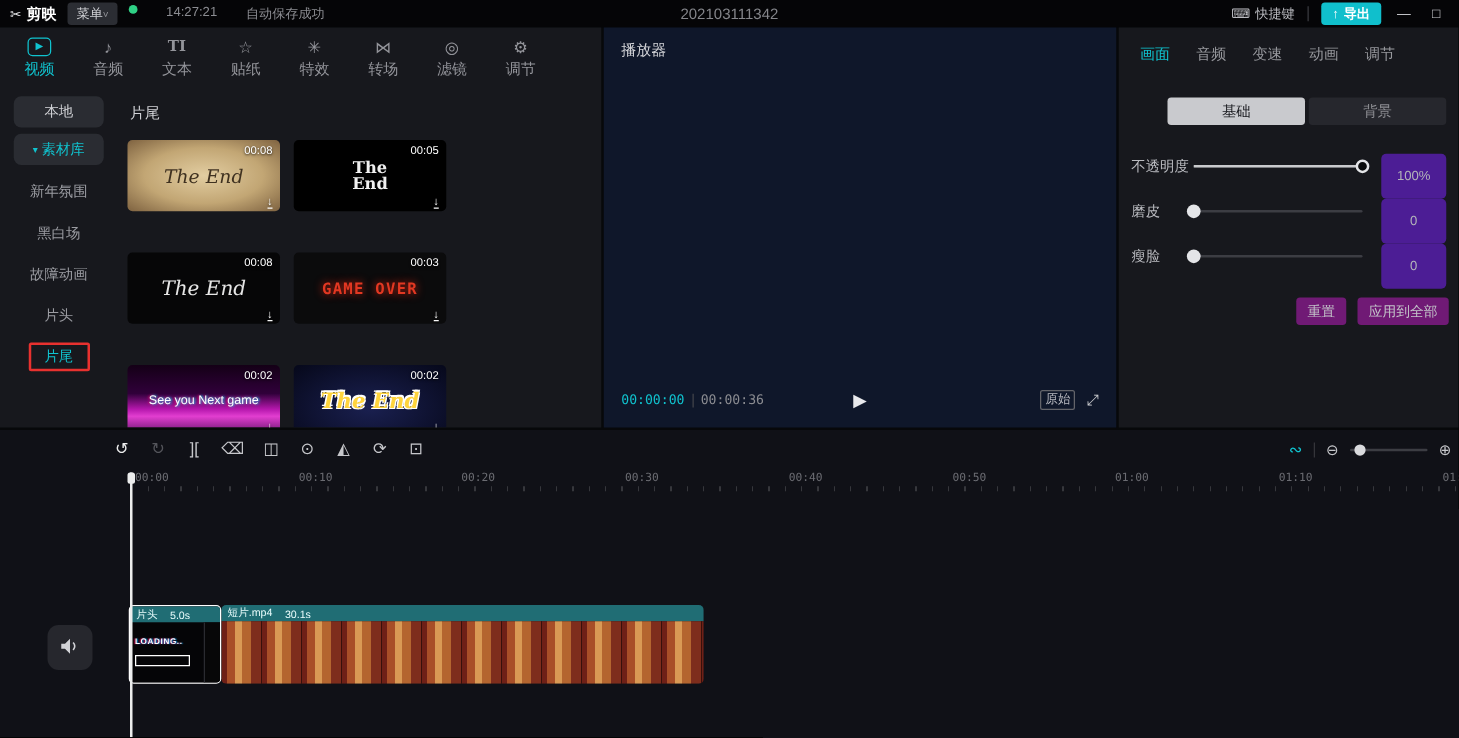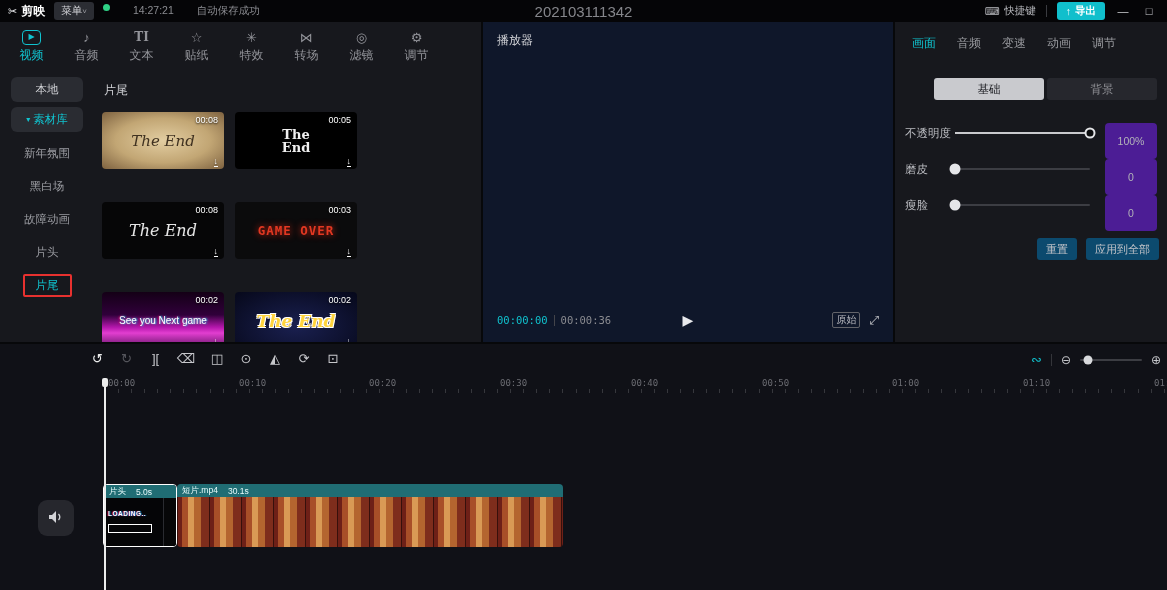--- a/index.html
+++ b/index.html
@@ -9,21 +9,21 @@
   
   .topbar{position:absolute;top:0;left:0;right:0;height:22px;background:#050507;display:flex;align-items:center}
   .tb-left{display:flex;align-items:center;gap:9px;padding-left:8px;position:relative;z-index:2}
   .logo{display:flex;align-items:center;gap:4px;color:#fff;font-weight:bold;font-size:12px}
   .logo-icon{font-size:11px;color:#e8e9ec}
   .menu-btn{display:flex;align-items:center;gap:0;background:#2b2d33;border:none;color:#cfd0d4;
             font-size:10.5px;padding:2px 7px;border-radius:3px;cursor:pointer;font-family:inherit}
   .caret{font-size:8px;color:#9a9ba0}
   .autosave{display:flex;align-items:flex-start;gap:23px;color:#8b8c91;font-size:10.5px}
   .dot{width:7px;height:7px;border-radius:50%;background:#2fd185;display:inline-block}
-  .tb-title{position:absolute;left:0;right:0;text-align:center;color:#85868b;font-size:15px;pointer-events:none}
+  .tb-title{position:absolute;left:0;right:0;text-align:center;color:#85868b;font-size:12px;pointer-events:none}
   .tb-right{margin-left:auto;display:flex;align-items:center;gap:10px;padding-right:10px;position:relative;z-index:2}
   .shortcut{display:flex;gap:4px;align-items:center;color:#bbbcc1;font-size:10.5px;cursor:pointer}
   .tb-sep{width:1px;height:12px;background:#3a3b40}
   .export-btn{display:flex;align-items:center;gap:4px;background:#10bfcc;color:#fff;border:none;border-radius:3px;
               font-size:10.5px;padding:2px 9px;font-weight:bold;cursor:pointer;font-family:inherit}
   .win-ctl{color:#d0d1d5;font-size:11px;width:16px;text-align:center;cursor:pointer}
 
   
   .left-panel{position:absolute;top:22px;left:0;width:481px;height:320px;background:#17181d;overflow:hidden}
   .media-tabs{display:flex;padding:5px 0 0 4px}
@@ -105,21 +105,21 @@
   .r1{top:101px}.r2{top:137px}.r3{top:173px}
   .sl-label{position:absolute;left:10px;top:3px;color:#babbc0;font-size:11.5px}
   .sl-track{position:absolute;left:60px;width:135px;top:9px;height:2px;background:#3c3d43;border-radius:1px;cursor:pointer}
   .sl-fill{position:absolute;left:0;top:0;bottom:0;background:#c9cacd}
   .sl-knob{position:absolute;top:1px;width:11px;height:11px;border-radius:50%;transform:translate(-50%,-50%)}
   .sl-knob.dark{background:#0b0c0e;border:2px solid #e4e5e8;box-sizing:border-box}
   .sl-knob.light{background:#e4e5e8}
   .sl-value{position:absolute;left:210px;top:0;width:52px;height:36px;background:#4c1d95;border-radius:4px;
             display:flex;align-items:center;justify-content:center;font-size:10.5px;color:#b3b4b9}
   .ins-actions{position:absolute;top:216px;right:8px;display:flex;gap:9px}
-  .ins-btn{height:22px;padding:0 9px;background:#0c4a6e;border:none;border-radius:3px;color:#c3c4c9;
+  .ins-btn{height:22px;padding:0 9px;background:#701a75;border:none;border-radius:3px;color:#c3c4c9;
            font-size:11px;cursor:pointer;font-family:inherit}
 
   
   .timeline{position:absolute;left:0;top:344px;width:1167px;height:246px;background:#101117;overflow:hidden}
   .tools{position:absolute;left:90px;top:7px;display:flex;gap:14px;font-size:13px;color:#c6c7cb}
   .tool{cursor:pointer;min-width:15px;text-align:center}
   .tool.bright{color:#eceded}
   .tool.dim{color:#54555b}
   .tl-zoom{position:absolute;right:6px;top:8px;display:flex;align-items:center;gap:9px}
   .snap{color:#10c3cf;font-size:13px;cursor:pointer}

